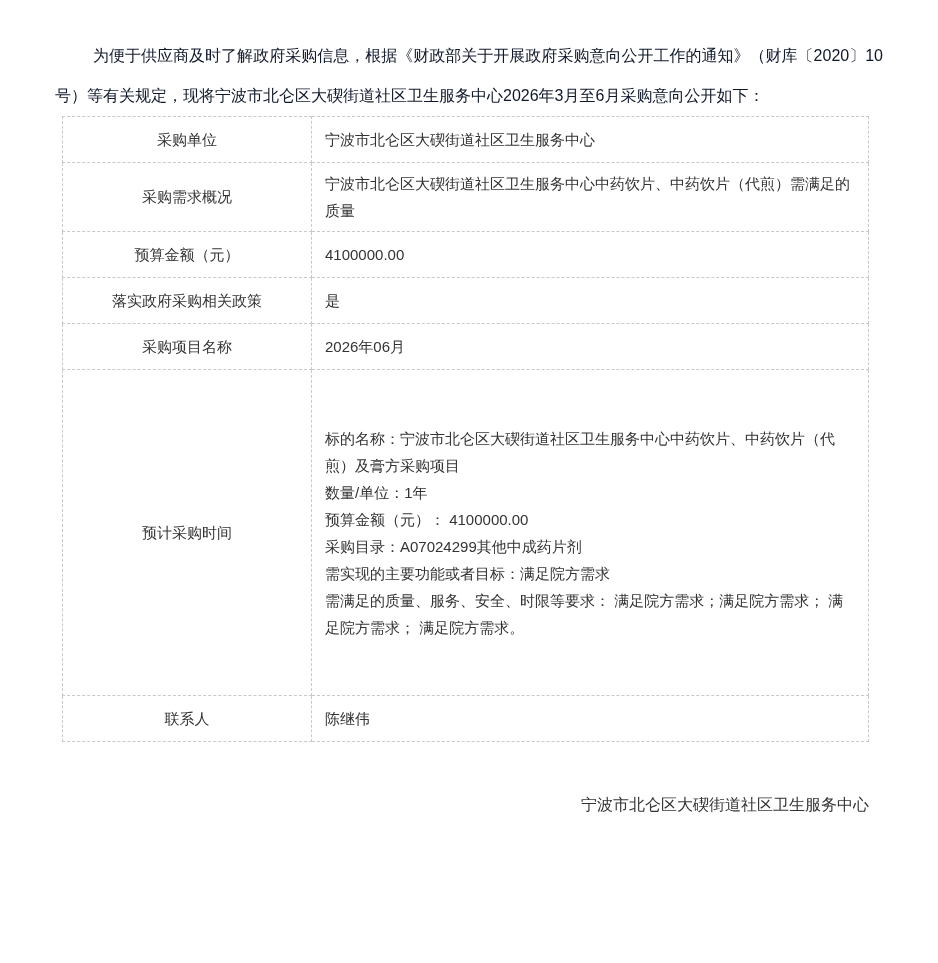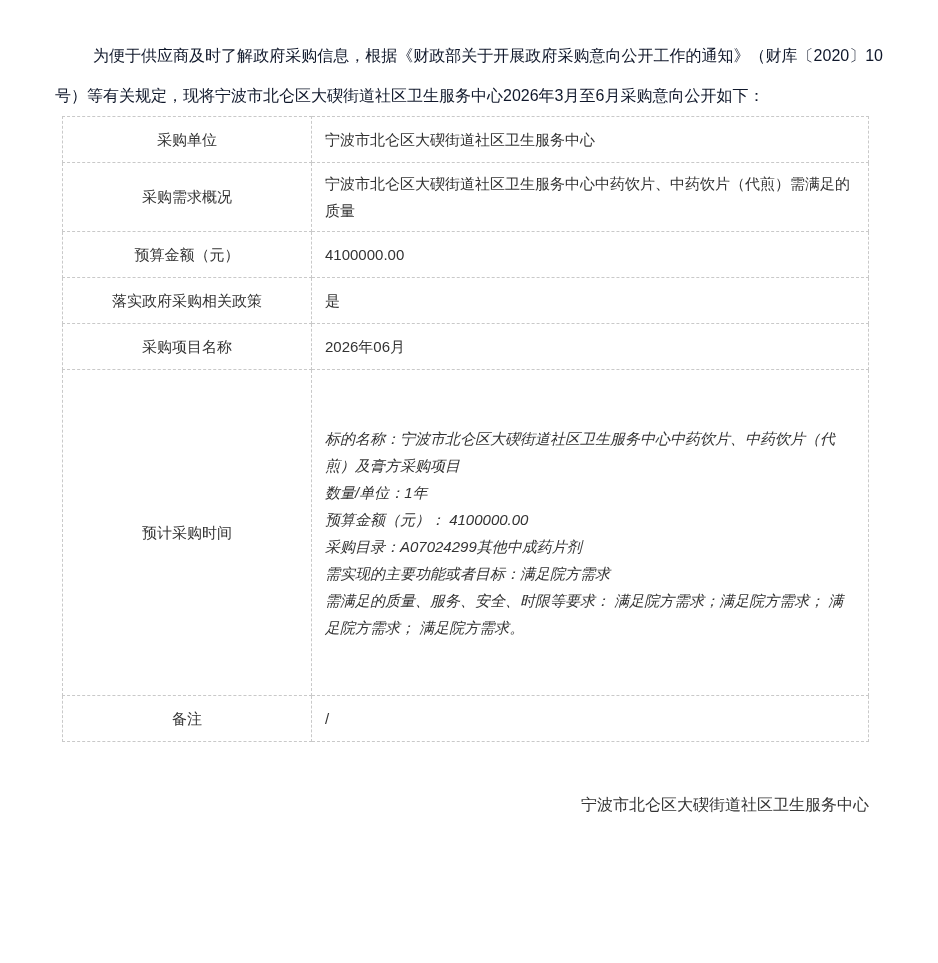--- a/index.html
+++ b/index.html
@@ -49,21 +49,20 @@
     padding: 0 6px;
     line-height: 22px;
   }
   td.value-cell {
     padding: 5px 12px 5px 13px;
     line-height: 27px;
     text-align: left;
   }
   td.value-cell.multiline {
     white-space: pre-line;
-    font-style: italic;
   }
   tr.r-single td { height: 35px; }
   tr.r-double td { height: 58px; }
   tr.r-big td    { height: 315px; }
   .footer {
     width: 828px;
     text-align: right;
     box-sizing: border-box;
     padding-right: 14px;
   }
@@ -106,22 +105,22 @@
       <tr class="r-big">
         <td class="label-cell">预计采购时间</td>
         <td class="value-cell multiline">标的名称：宁波市北仑区大碶街道社区卫生服务中心中药饮片、中药饮片（代煎）及膏方采购项目
 数量/单位：1年
 预算金额（元）： 4100000.00
 采购目录：A07024299其他中成药片剂
 需实现的主要功能或者目标：满足院方需求
 需满足的质量、服务、安全、时限等要求： 满足院方需求；满足院方需求； 满足院方需求； 满足院方需求。</td>
       </tr>
       <tr class="r-single">
-        <td class="label-cell">备注</td>
-        <td class="value-cell">/</td>
+        <td class="label-cell">联系人</td>
+        <td class="value-cell">陈继伟</td>
       </tr>
     </tbody>
   </table>
 
   <div class="footer">
     <div class="footer-org">宁波市北仑区大碶街道社区卫生服务中心</div>
 
   </div>
 
 </div>

